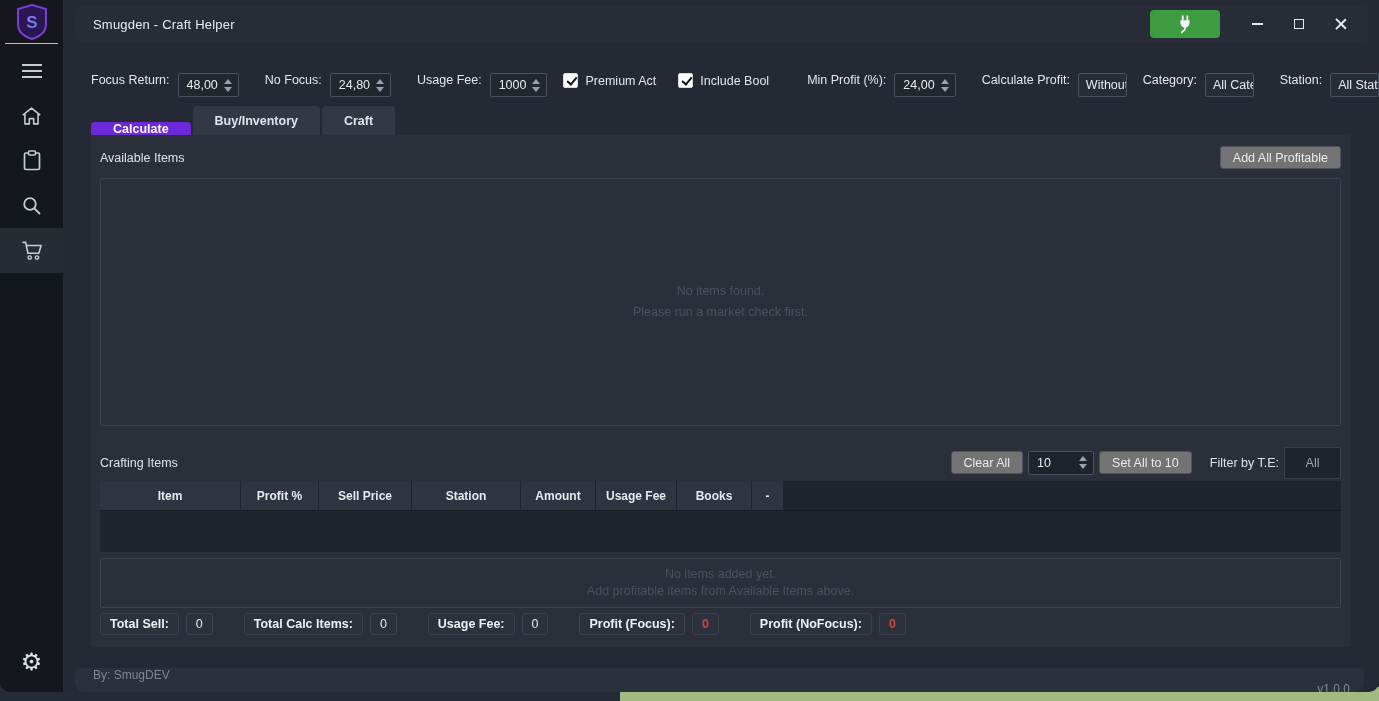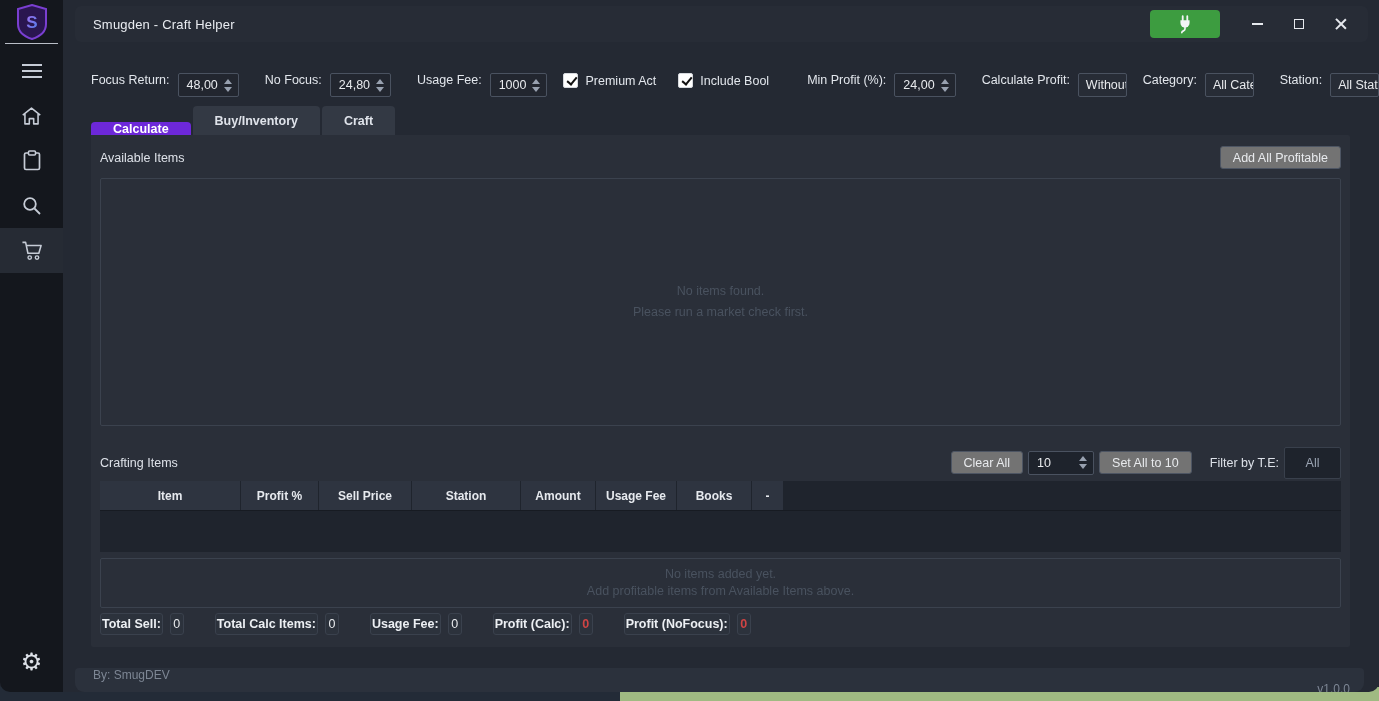--- a/index.html
+++ b/index.html
@@ -139,21 +139,21 @@
 
   .craft-empty {
     margin:6px 9px 0; height:50px; border:1px solid #3b424e; border-radius:2px;
     display:flex; flex-direction:column; align-items:center; justify-content:center;
   }
 
   
   .totals { margin:5px 9px 0; height:22px; display:flex; align-items:center; gap:7px; }
   .chip {
     height:22px; border:1px solid #3a414d; border-radius:3px; background:#2c323c;
-    display:flex; align-items:center; padding:0 1px; font-size:12.5px;
+    display:flex; align-items:center; padding:0 9px; font-size:12.5px;
   }
   .chip-label { color:#eceff3; font-weight:bold; }
   .chip-value { color:#e8eaed; min-width:14px; justify-content:center; }
   .chip-value.red { color:#cf4444; font-weight:bold; }
   .totals-gap { width:17px; flex:0 0 17px; }
 
   
   .footer {
     height:24px; margin:0 15px 0 12px; background:#2b313c; border-radius:4px 4px 9px 9px;
     display:flex; padding:0 14px 0 18px;flex-direction:column;
@@ -360,21 +360,21 @@
       <div class="totals">
         <span class="chip chip-label">Total Sell:</span>
         <span class="chip chip-value">0</span>
         <span class="totals-gap"></span>
         <span class="chip chip-label">Total Calc Items:</span>
         <span class="chip chip-value">0</span>
         <span class="totals-gap"></span>
         <span class="chip chip-label">Usage Fee:</span>
         <span class="chip chip-value">0</span>
         <span class="totals-gap"></span>
-        <span class="chip chip-label">Profit (Calc):</span>
+        <span class="chip chip-label">Profit (Focus):</span>
         <span class="chip chip-value red">0</span>
         <span class="totals-gap"></span>
         <span class="chip chip-label">Profit (NoFocus):</span>
         <span class="chip chip-value red">0</span>
       </div>
 
     </div>
 
     <div class="footer">
       <span class="footer-author">By: SmugDEV</span>

